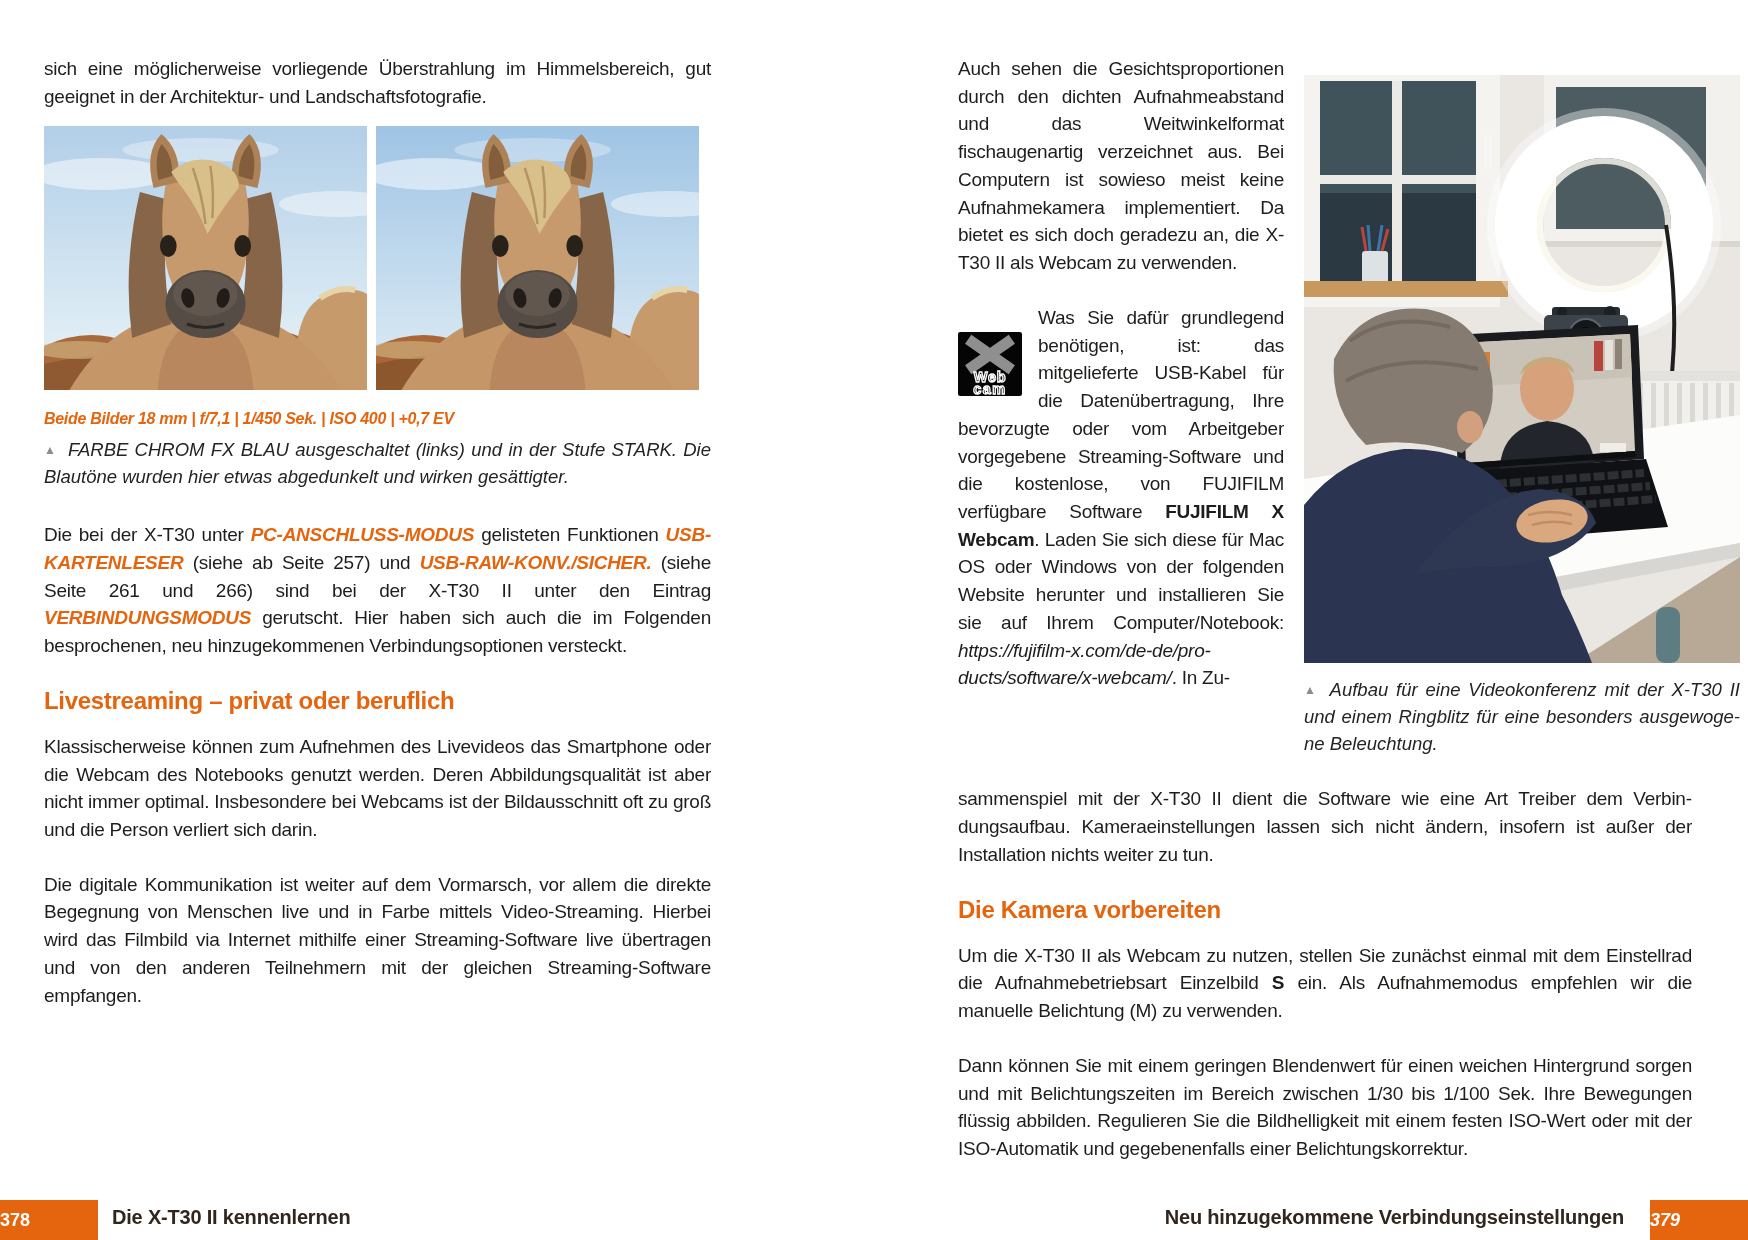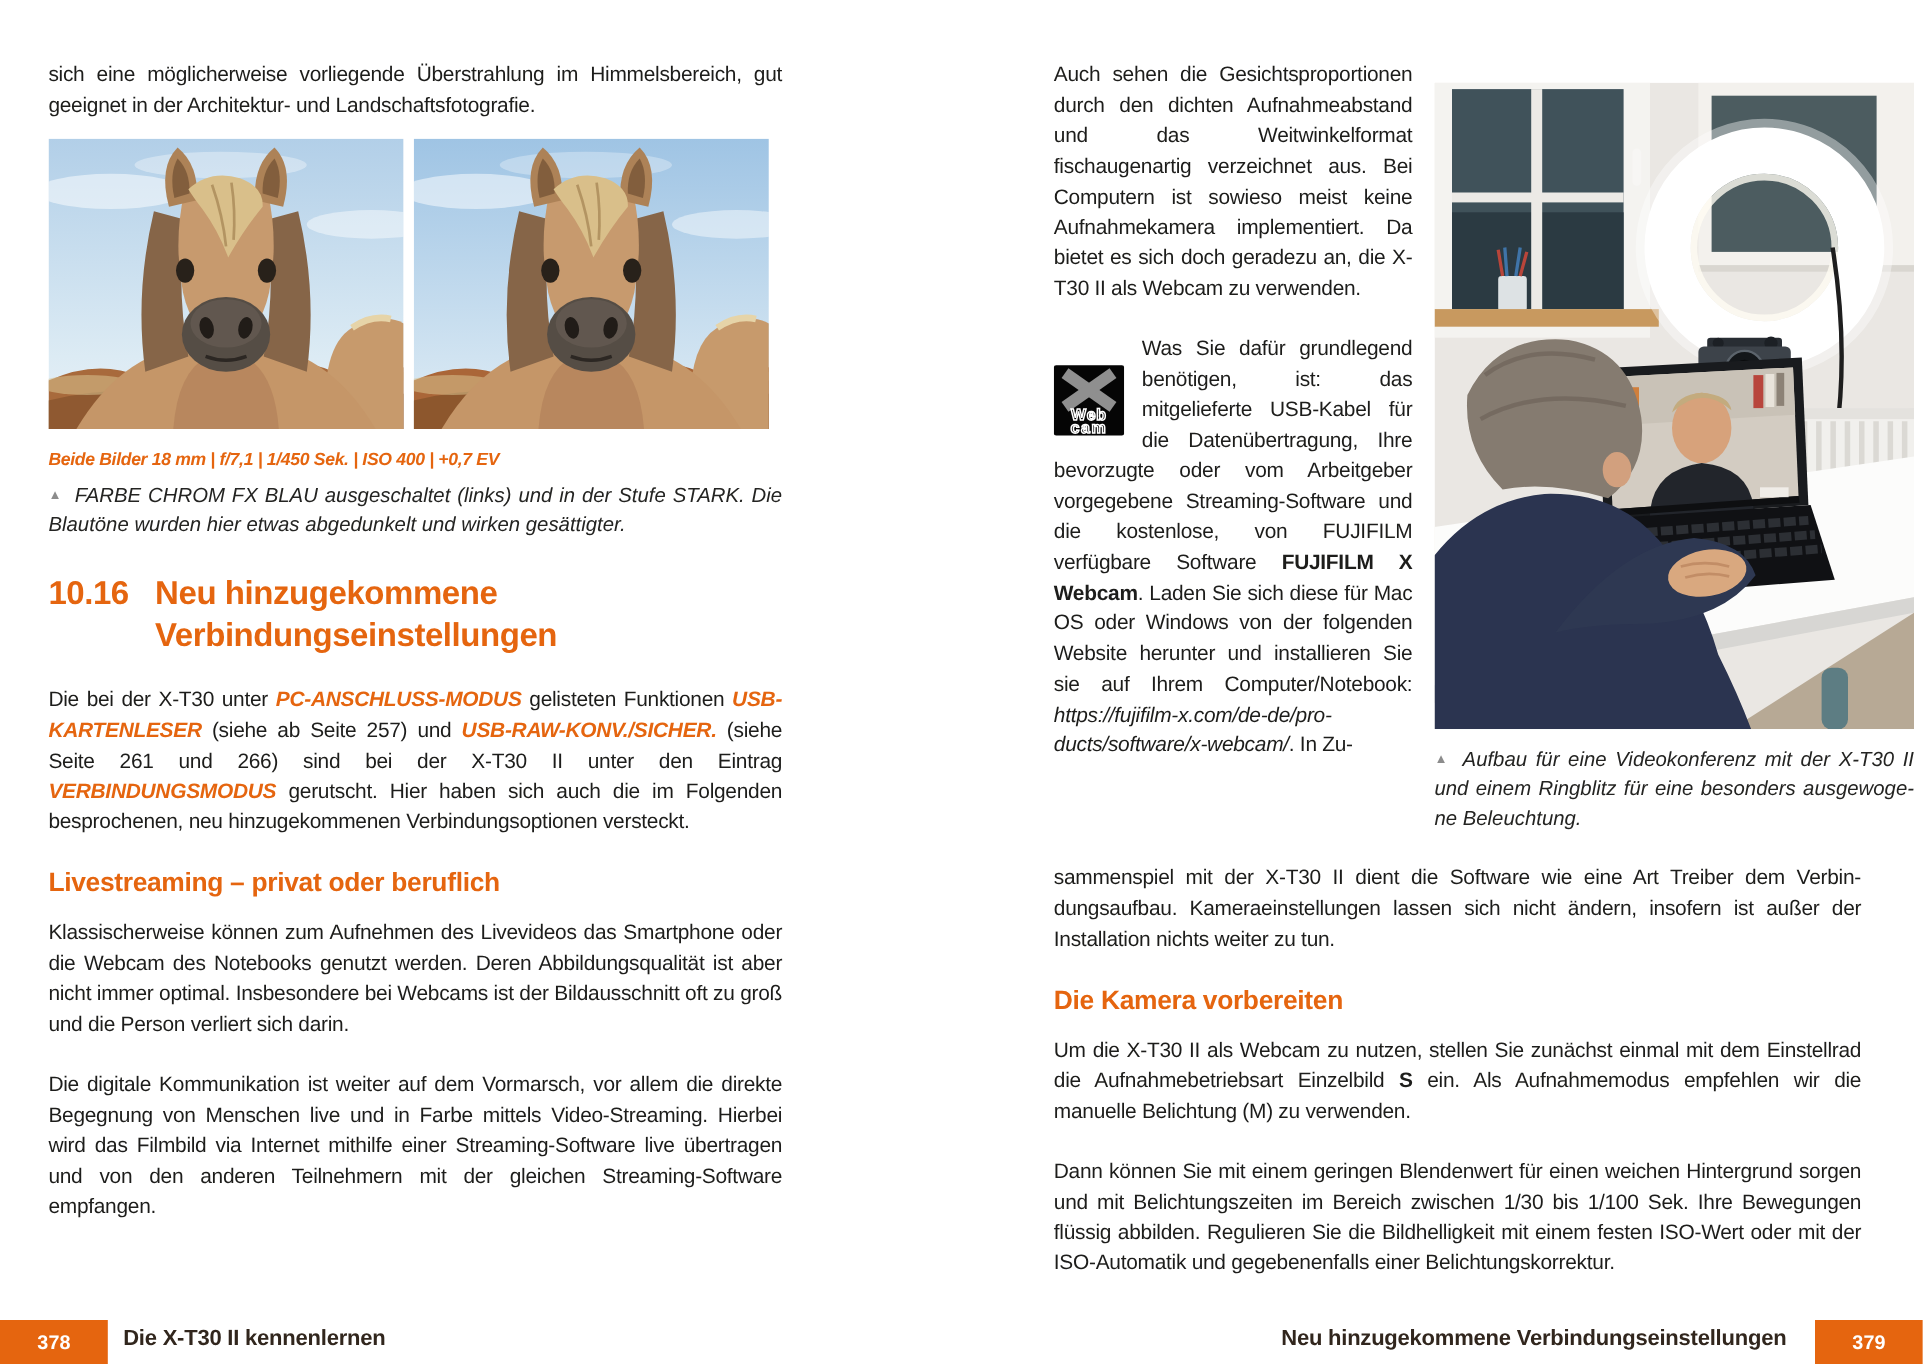--- a/index.html
+++ b/index.html
@@ -61,23 +61,23 @@
   .webcam-logo svg { width:100%; height:100%; display:block; }
 
   .wide { margin-bottom:27px; }
   .cont { margin-top:28px; }
 
   
   .footer { position:absolute; left:0; right:0; bottom:0; height:40px; }
   .page-num-box {
     position:absolute; bottom:0; width:98px; height:40px; background:var(--accent);
     color:#fff; font-weight:bold; font-size:18px;
-    display:flex; align-items:center; justify-content:center;
-  }
-  .box-left { left:0; } .box-right { right:0; }
+    display:flex; align-items:center; justify-content:flex-start;
+  }
+  .box-left { left:0; } .box-right { right:0;font-style:italic; }
   .footer-label {
     position:absolute; bottom:11px; font-weight:bold; font-size:20px;
     color:var(--footer-ink); letter-spacing:-0.2px; white-space:nowrap;
   }
   .label-left { left:112px; }
   .label-right { right:124px; }
 </style>
 </head>
 <body>
 
@@ -166,24 +166,20 @@
             <ellipse cx="183" cy="172" rx="6.5" ry="10" fill="#211c18" transform="rotate(14 183 172)"></ellipse>
             <path d="M146 198 Q165 205 184 198" stroke="#2c2723" stroke-width="3" fill="none"></path>
           </svg>
         </figure>
       </div>
 
       <p class="caption-settings">Beide Bilder 18 mm | f/7,1 | 1/450 Sek. | ISO 400 | +0,7 EV</p>
 
       <p class="caption"><span class="cap-marker">▲</span><span>FARBE CHROM FX BLAU ausgeschaltet (links) und in der Stufe STARK. Die Blautöne wurden hier etwas abgedunkelt und wirken gesättigter.</span></p>
 
-      <h1 class="h1">
-        <span class="h1-num">10.16</span>
-        <span class="h1-title"><span>Neu hinzugekommene</span><br><span>Verbindungseinstellungen</span></span>
-      </h1>
 
       <p class="body"><span>Die bei der X-T30 unter </span><span class="accent-term">PC-ANSCHLUSS-MODUS</span><span> gelisteten Funktionen </span><span class="accent-term">USB-KAR­TENLESER</span><span> (siehe ab Seite 257) und </span><span class="accent-term">USB-RAW-KONV./SICHER.</span><span> (siehe Seite 261 und 266) sind bei der X-T30 II unter den Eintrag </span><span class="accent-term">VERBINDUNGSMODUS</span><span> gerutscht. Hier haben sich auch die im Folgenden besprochenen, neu hinzugekommenen Ver­bindungsoptionen versteckt.</span></p>
 
       <h2 class="h2">Livestreaming – privat oder beruflich</h2>
 
       <p class="body">Klassischerweise können zum Aufnehmen des Livevideos das Smartphone oder die Webcam des Notebooks genutzt werden. Deren Abbildungsqualität ist aber nicht immer optimal. Insbesondere bei Webcams ist der Bildausschnitt oft zu groß und die Person verliert sich darin.</p>
       <p class="body">Die digitale Kommunikation ist weiter auf dem Vormarsch, vor allem die direk­te Begegnung von Menschen live und in Farbe mittels Video-Streaming. Hier­bei wird das Filmbild via Internet mithilfe einer Streaming-Software live über­tragen und von den anderen Teilnehmern mit der gleichen Streaming-Software empfangen.</p>
     </div>
 
     <div class="footer">

